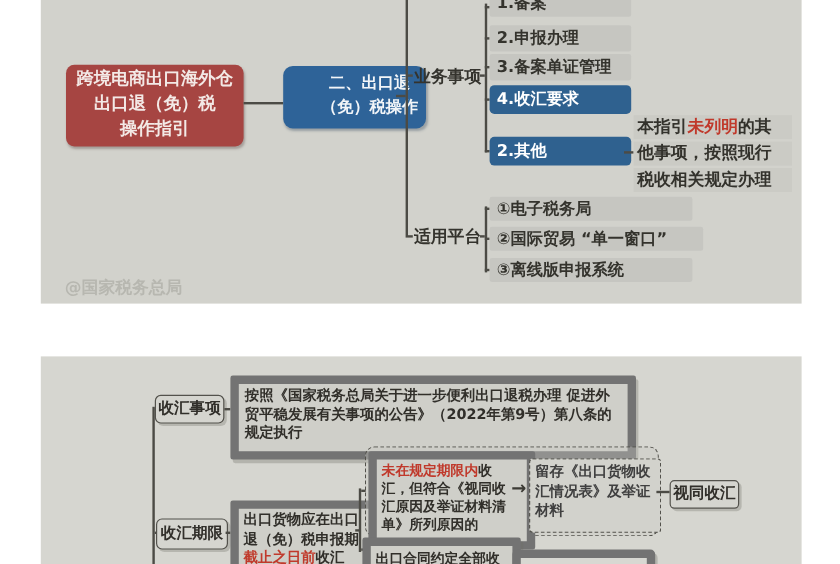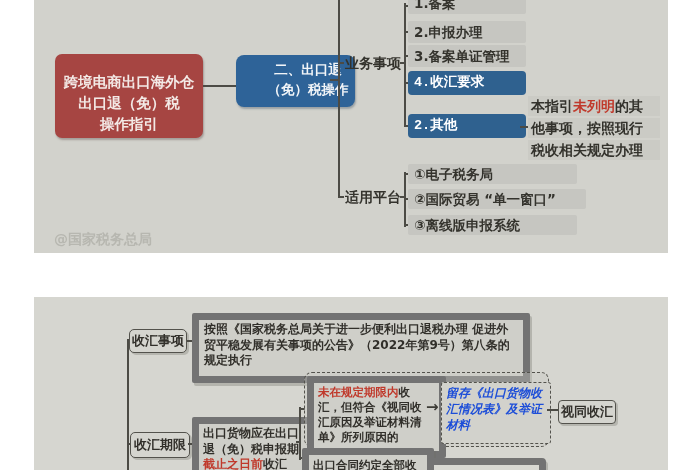--- a/index.html
+++ b/index.html
@@ -23,54 +23,54 @@
     background:#2e6398;color:#f2f5f8;border-radius:8px;text-align:center;
     font-weight:bold;font-size:13.5px;line-height:20px;
     box-shadow:1px 2px 2px rgba(50,70,90,.35);
   }
   .branch-label{font-weight:bold;font-size:14px;color:#34332d;white-space:nowrap;}
   .bar{
     position:absolute;background:#c6c6c1;color:#34332d;font-weight:bold;
     font-size:13.5px;line-height:22px;padding-left:6px;border-radius:2px;
     white-space:nowrap;overflow:hidden;
   }
-  .bar.blue{background:#2f618f;color:#ffffff;border-radius:4px;line-height:24px;font-family:Liberation Mono, monospace;}
+  .bar.blue{background:#2f618f;color:#ffffff;border-radius:4px;line-height:24px;}
   .noteline{
     background:#cbcbc5;color:#33322c;font-weight:bold;font-size:14px;
     line-height:18px;padding:1px 3px;margin-bottom:2px;white-space:nowrap;
   }
   .red{color:#c0392b;}
   .watermark{color:#b7b7b0;font-weight:bold;font-size:14px;}
   .node{
     position:absolute;background:#d5d5cf;border:1px solid #53524c;border-radius:5px;
     text-align:center;font-weight:bold;font-size:13px;color:#312f2a;
     box-shadow:2px 2px 0 rgba(110,110,100,.3);white-space:nowrap;
   }
   .bbox{
     position:absolute;background:#cfcfc9;border:7px solid #737373;border-radius:2px;
     color:#312f2a;font-weight:bold;box-shadow:2px 3px 0 rgba(110,110,100,.32);
     overflow:hidden;
   }
   .dashed{border:1px dashed #53524c;background:rgba(200,200,194,.35);border-radius:8px;}
   .dashedbox{
     position:absolute;background:#d2d2cc;border:1px dashed #53524c;border-radius:3px;
-    color:#1d4ed8;font-weight:bold;overflow:hidden;font-style:italic;
+    color:#404040;font-weight:bold;overflow:hidden;
   }
   .tops{position:absolute;height:5px;
     background:repeating-linear-gradient(90deg,#3c3b35 0 8px,rgba(0,0,0,0) 8px 12px);}
   .tops-red{position:absolute;height:5px;
     background:repeating-linear-gradient(90deg,#b43a2c 0 8px,rgba(0,0,0,0) 8px 11px);}
   .arrow{position:absolute;font-weight:bold;color:#3c3b35;font-size:15px;line-height:15px;}
 </style>
 </head>
 <body>
 
 <div id="panel-top" class="panel">
 
-  <div class="abs rootbox" style="left:21px;top:54px;width:148px;height:66px;padding-top:18px;">
+  <div class="abs rootbox" style="left:21px;top:54px;width:148px;height:66px;padding-top:2px;">
     <div>跨境电商出口海外仓</div>
     <div>出口退（免）税</div>
     <div>操作指引</div>
   </div>
 
   <div class="hline" style="left:169px;top:85px;width:33px;"></div>
 
   <div class="abs sectionbox" style="left:202px;top:55px;width:94px;height:48px;padding-top:4px;padding-left:25px;">
     <div>二、出口退</div>
     <div>（免）税操作</div>

